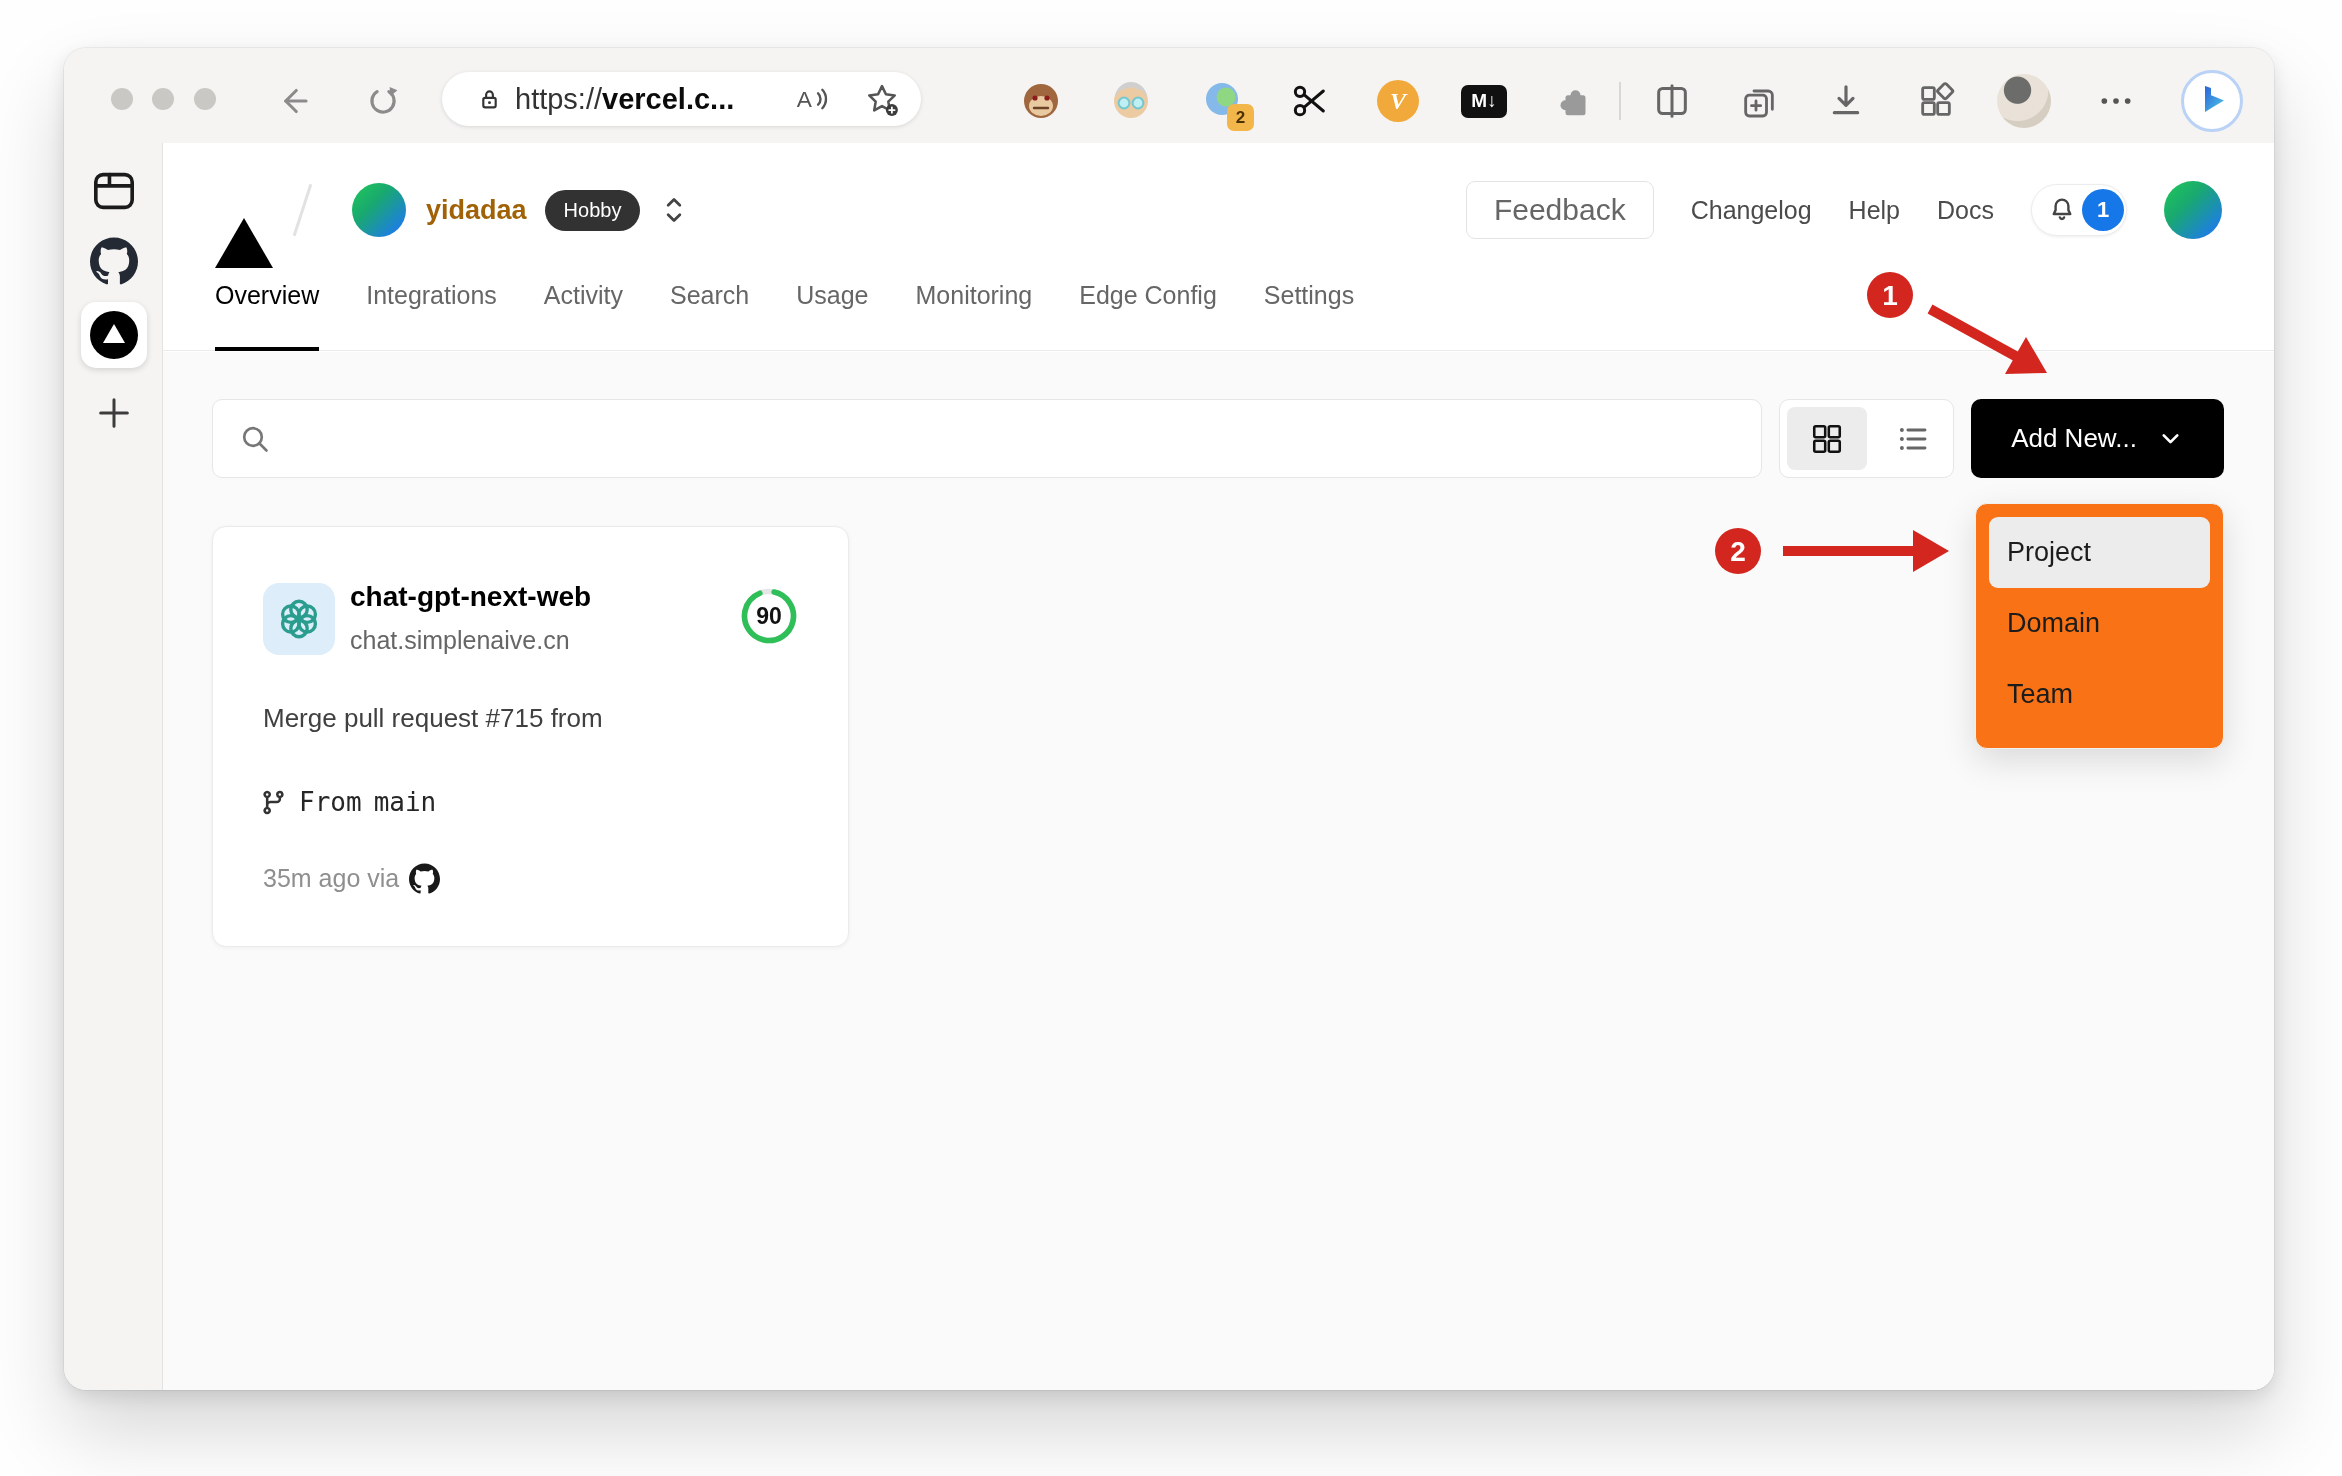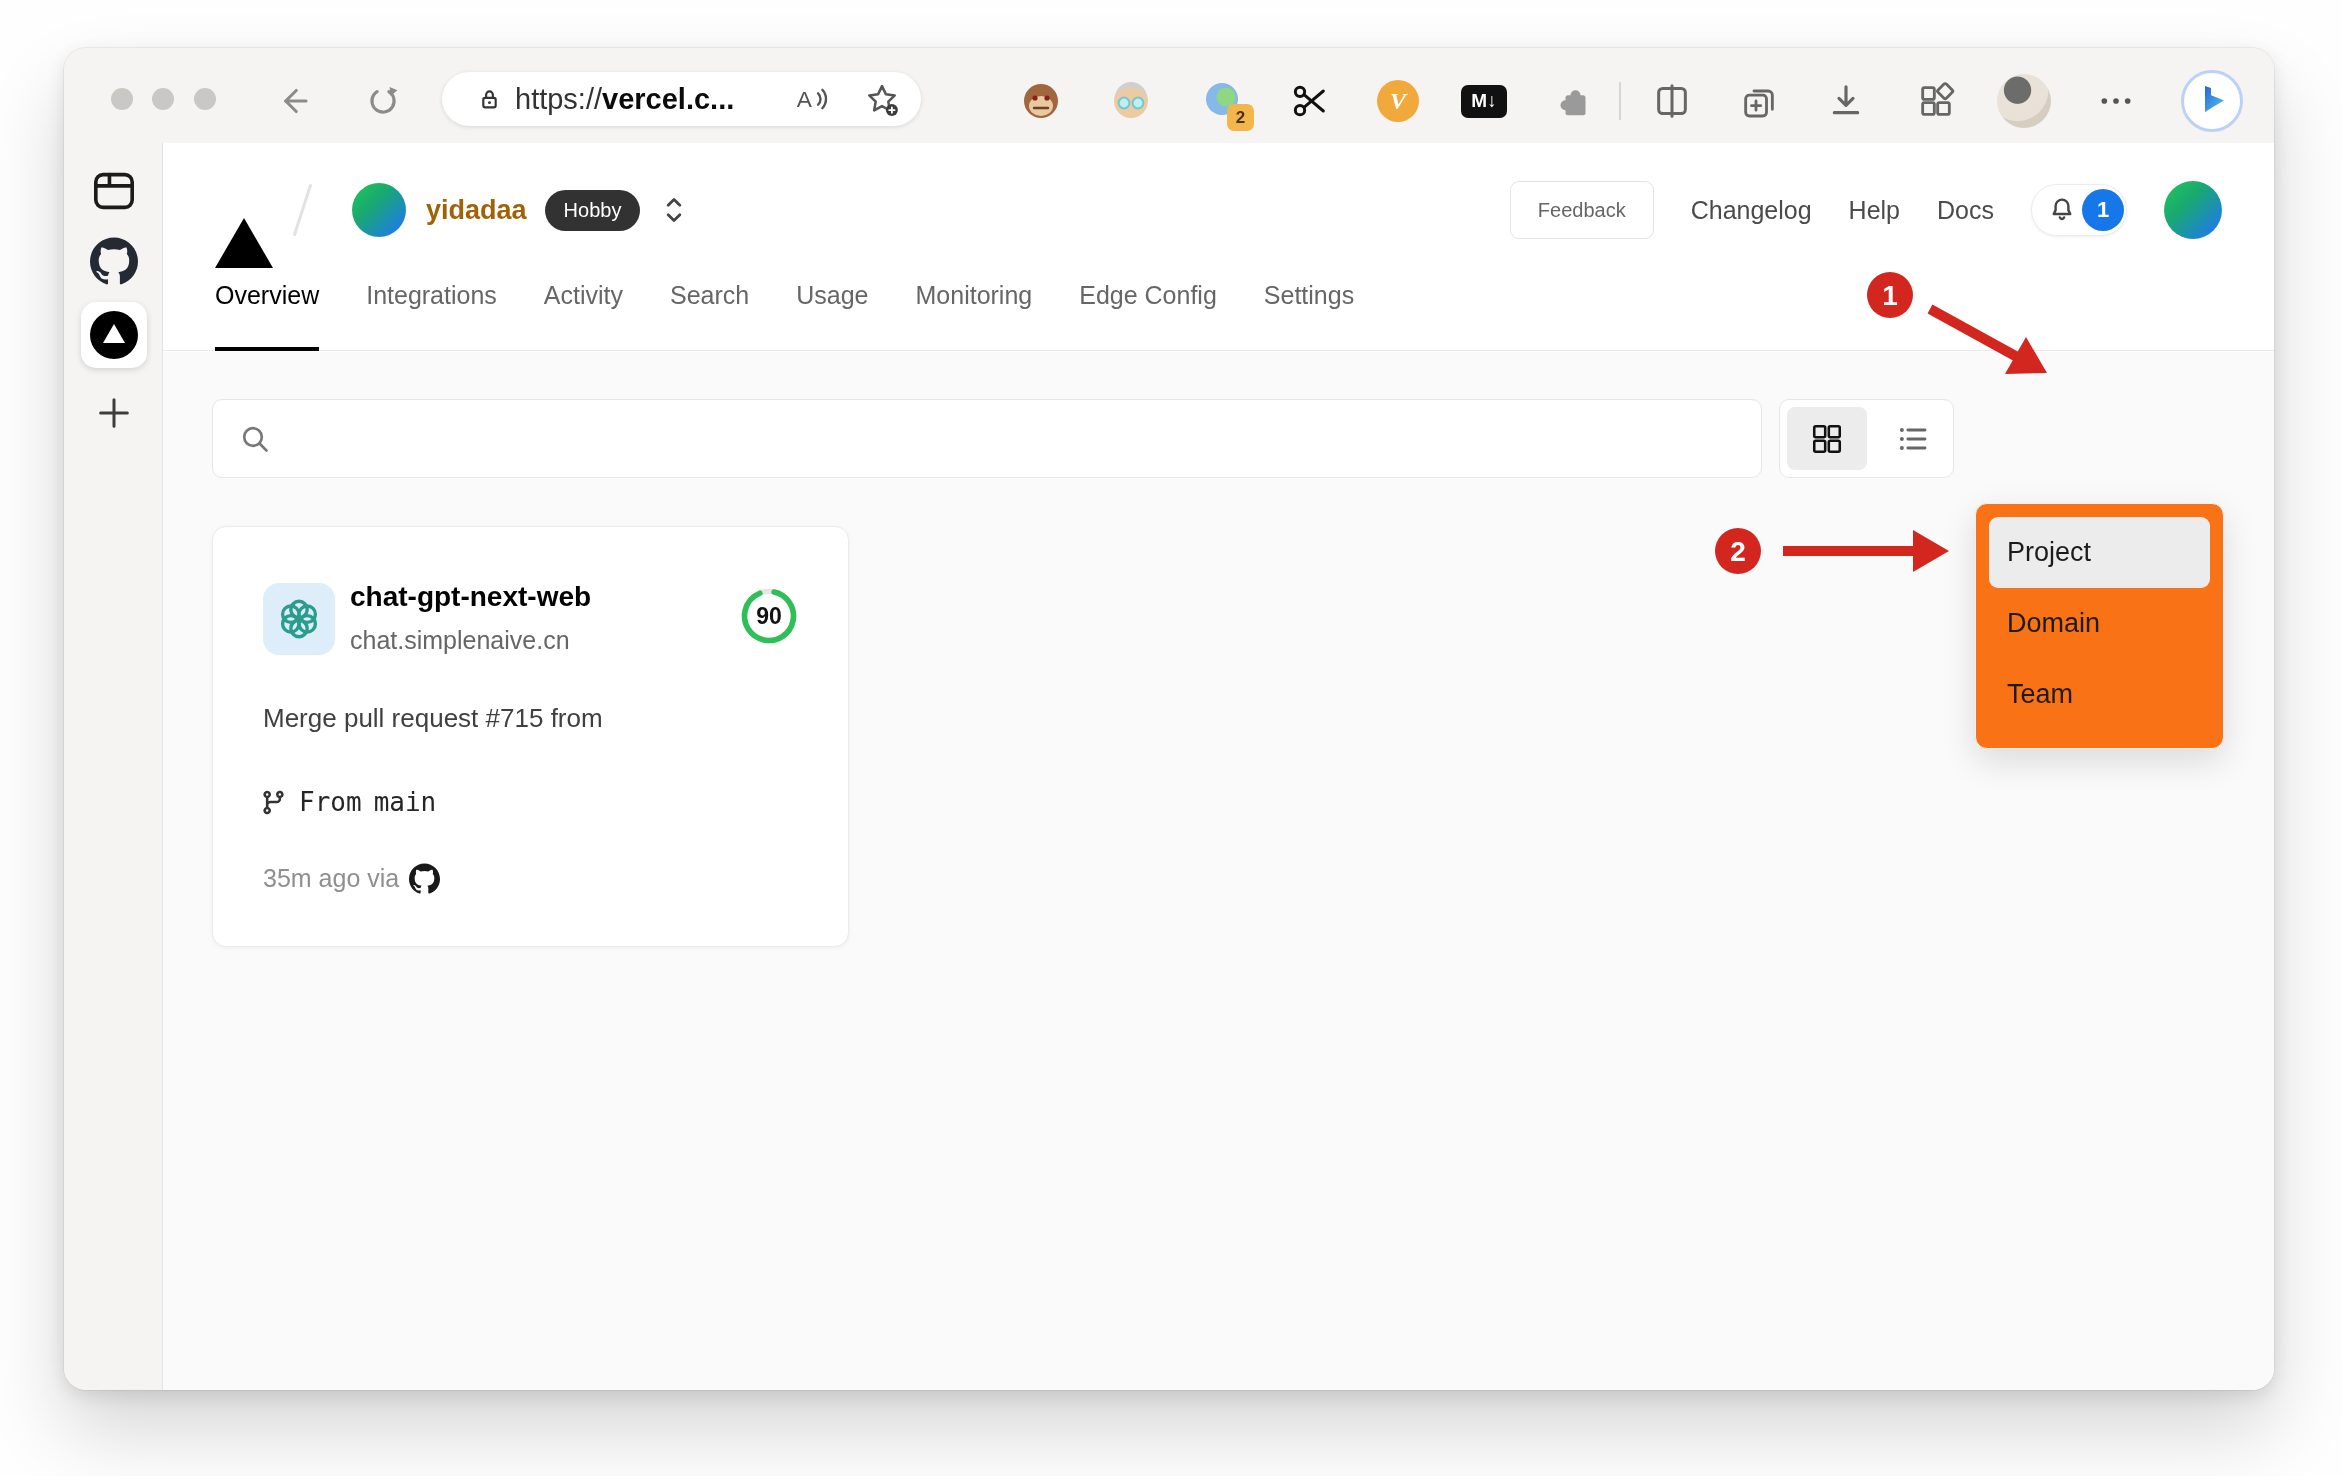--- a/index.html
+++ b/index.html
@@ -39,21 +39,21 @@
 
   
   .hrow { position:absolute; left:52px; top:36px; height:62px; display:flex; align-items:center; }
   .tri-lg { width:0; height:0; border-left:29px solid transparent; border-right:29px solid transparent; border-bottom:50px solid #000; }
   .slash { width:3px; height:54px; background:#e2e2e2; transform:rotate(18deg); margin:0 22px 0 28px; }
   .grad-av { border-radius:50%; background:linear-gradient(135deg,#1fc25d 8%,#19a96f 38%,#1e7ce8 88%); }
   .team-name { font-size:27px; font-weight:700; color:#a16207; margin-left:20px; }
   .plan-pill { margin-left:18px; background:#323232; color:#fff; font-size:20px; padding:9px 19px; border-radius:24px; }
   .hdr-right { position:absolute; right:52px; top:36px; height:62px; display:flex; align-items:center; gap:37px; }
   .feedback-btn { height:58px; padding:0 27px; border:1px solid #e3e3e3; border-radius:9px; background:#fff;
-    color:#666; font-size:20px; display:flex; align-items:center; }
+    color:#666; font-size:30px; display:flex; align-items:center; }
   .hdr-link { color:#4b4b4b; font-size:25px; }
   .bell-pill { width:96px; height:52px; border-radius:26px; background:#fff; border:1px solid #ececec;
     box-shadow:0 1px 3px rgba(0,0,0,.07); display:flex; align-items:center; }
   .notif-badge { width:42px; height:42px; border-radius:50%; background:#1677e9; color:#fff; font-size:22px; font-weight:700;
     display:flex; align-items:center; justify-content:center; margin-left:4px; }
 
   
   .tabs { position:absolute; left:52px; top:130px; height:78px; display:flex; gap:47px; }
   .tab { font-size:25px; color:#666; height:78px; padding-top:8px; }
   .tab.active { color:#000; font-weight:500; border-bottom:4px solid #000; }
@@ -333,20 +333,26 @@
         <span class="vt-cell">
           <svg width="36" height="36" viewBox="0 0 24 24">
             <circle cx="4.6" cy="6" r="1.3" fill="#666"></circle>
               <circle cx="4.6" cy="12" r="1.3" fill="#666"></circle>
               <circle cx="4.6" cy="18" r="1.3" fill="#666"></circle>
             <path d="M8.6 6H20M8.6 12H20M8.6 18H20" class="stk" stroke="#666" stroke-width="1.9"></path>
             </svg>
         </span>
       </div>
 
+      <div class="add-new">
+        <span>Add New...</span>
+        <svg width="27" height="27" viewBox="0 0 24 24" class="stk" stroke="#fff" stroke-width="2.4">
+          <path d="M6 9.2 12 15.2 18 9.2"></path>
+          </svg>
+      </div>
 
       <div class="dropdown">
         <div class="dd-item hl">Project</div>
         <div class="dd-item">Domain</div>
         <div class="dd-item">Team</div>
       </div>
 
       <div class="card">
         <span class="proj-logo">
           <svg width="46" height="46" viewBox="0 0 46 46" class="stk" stroke="#2a9d8f" stroke-width="3.4">

